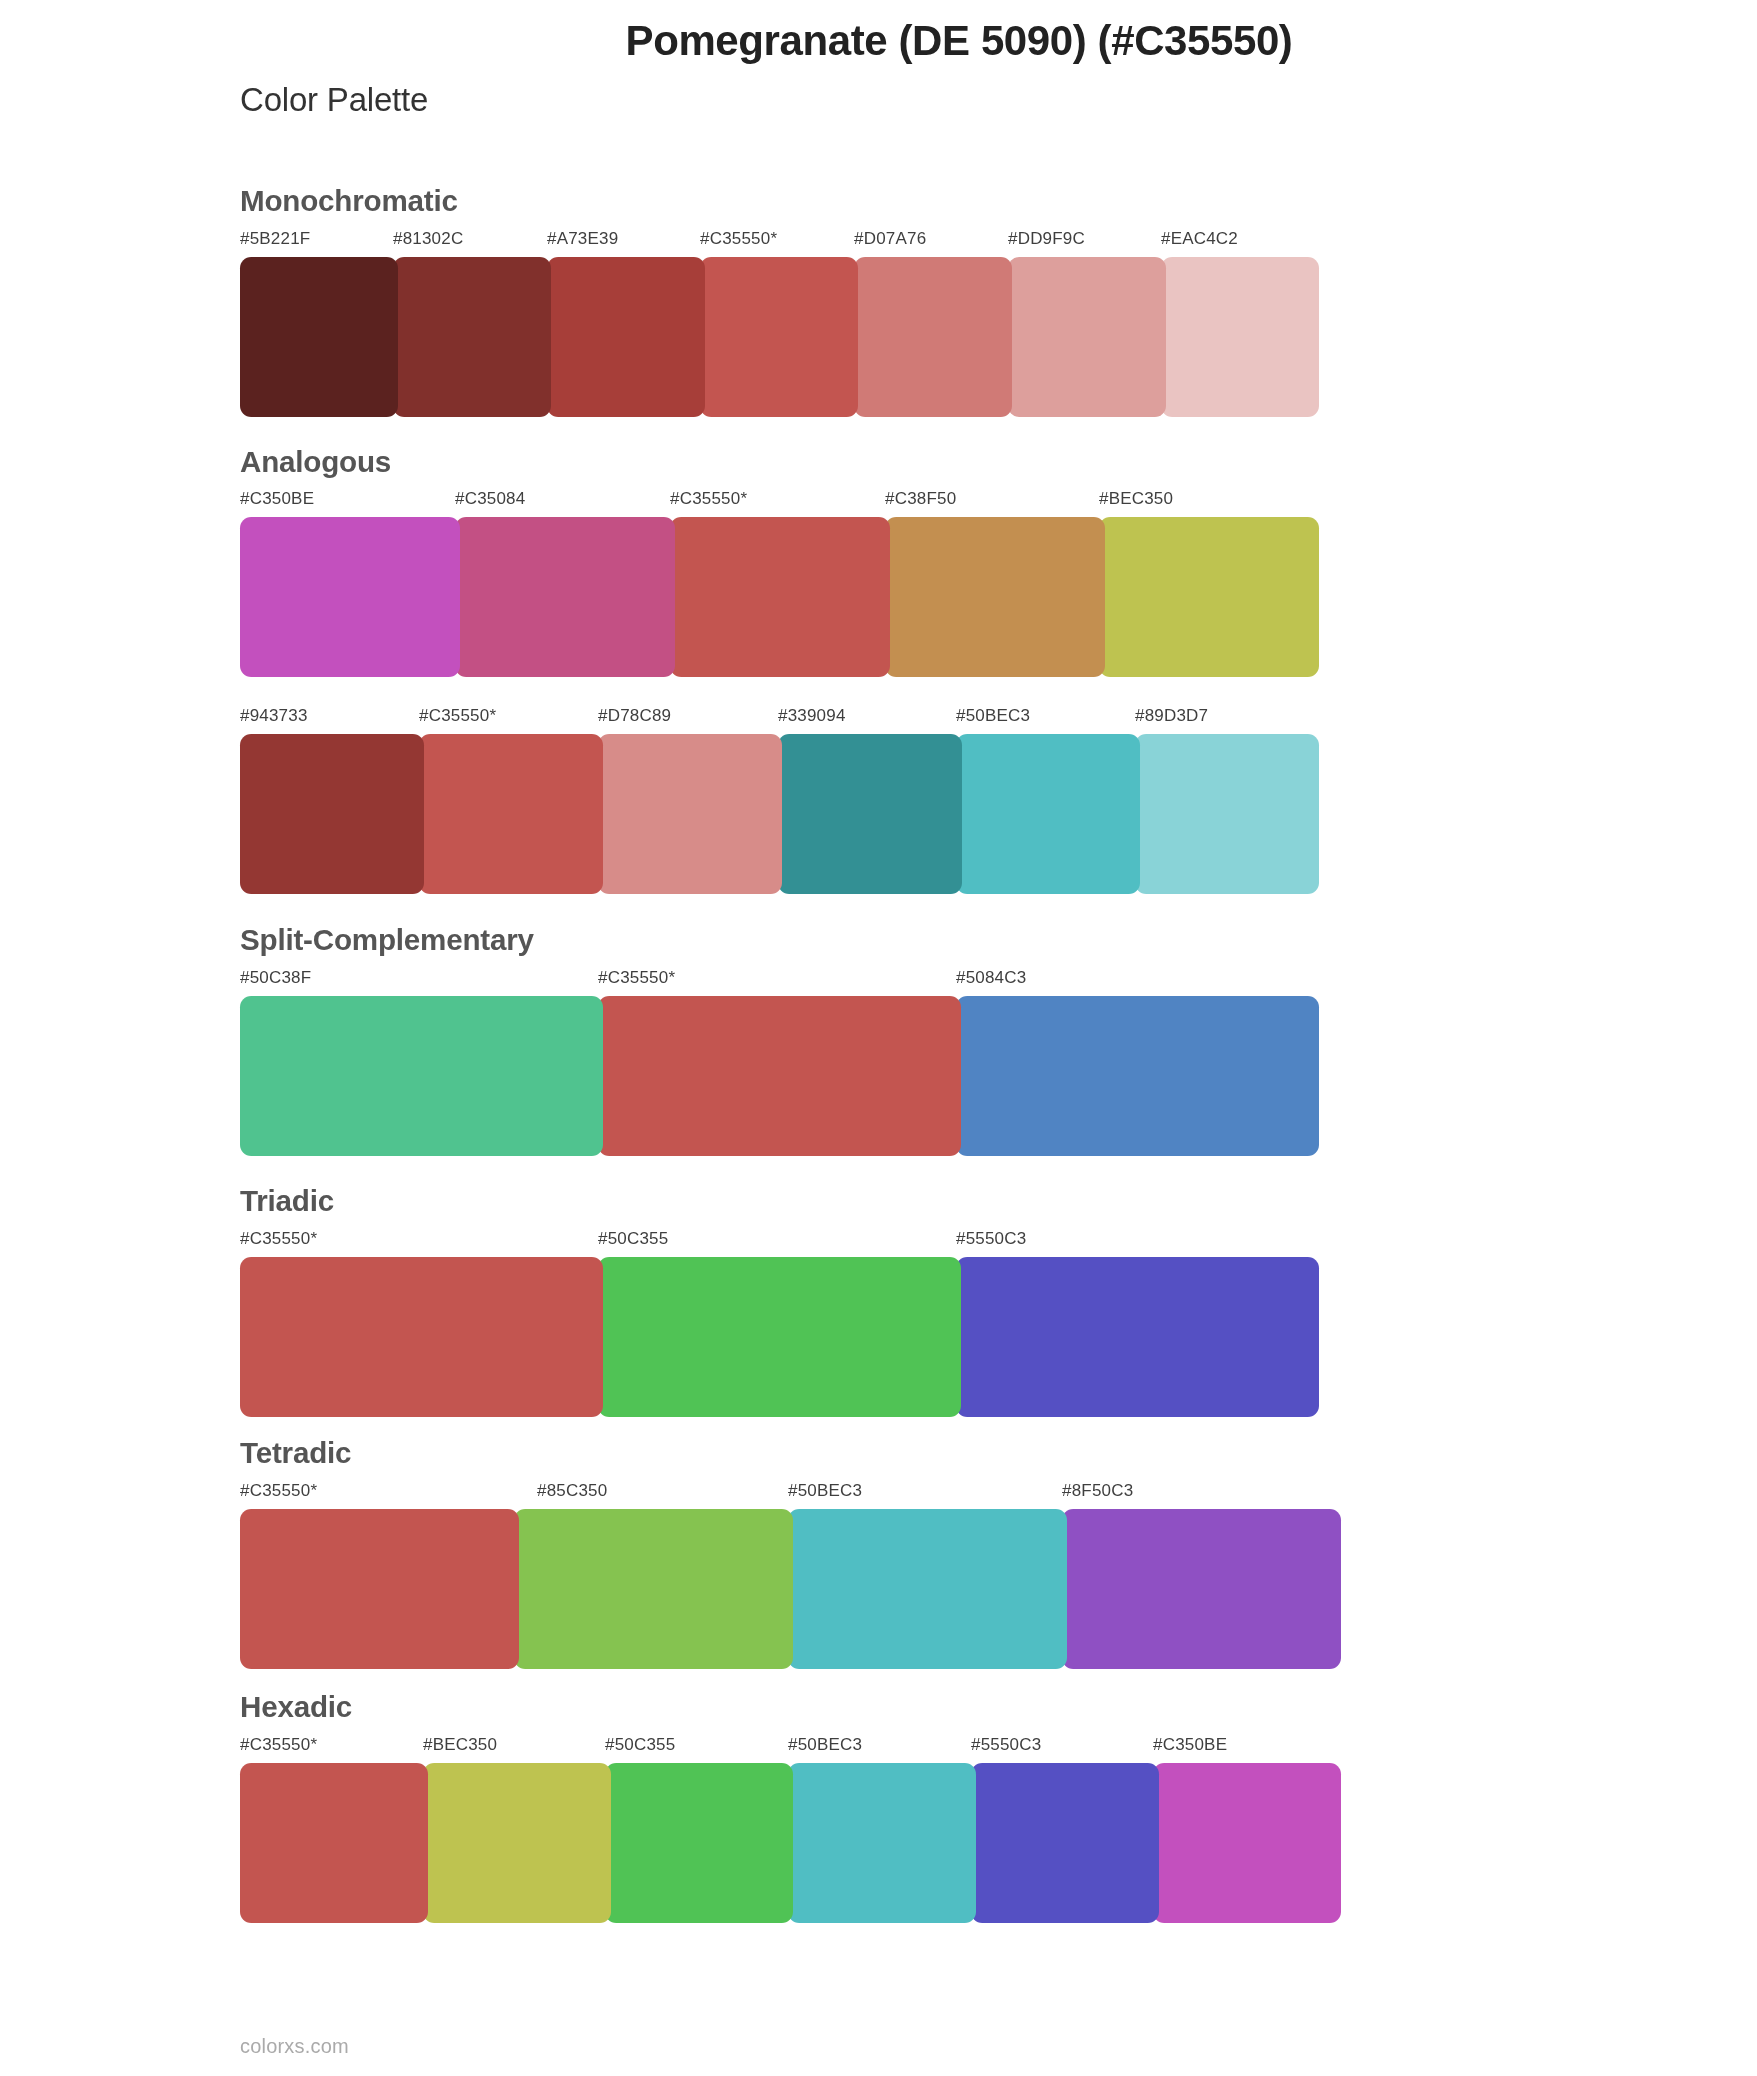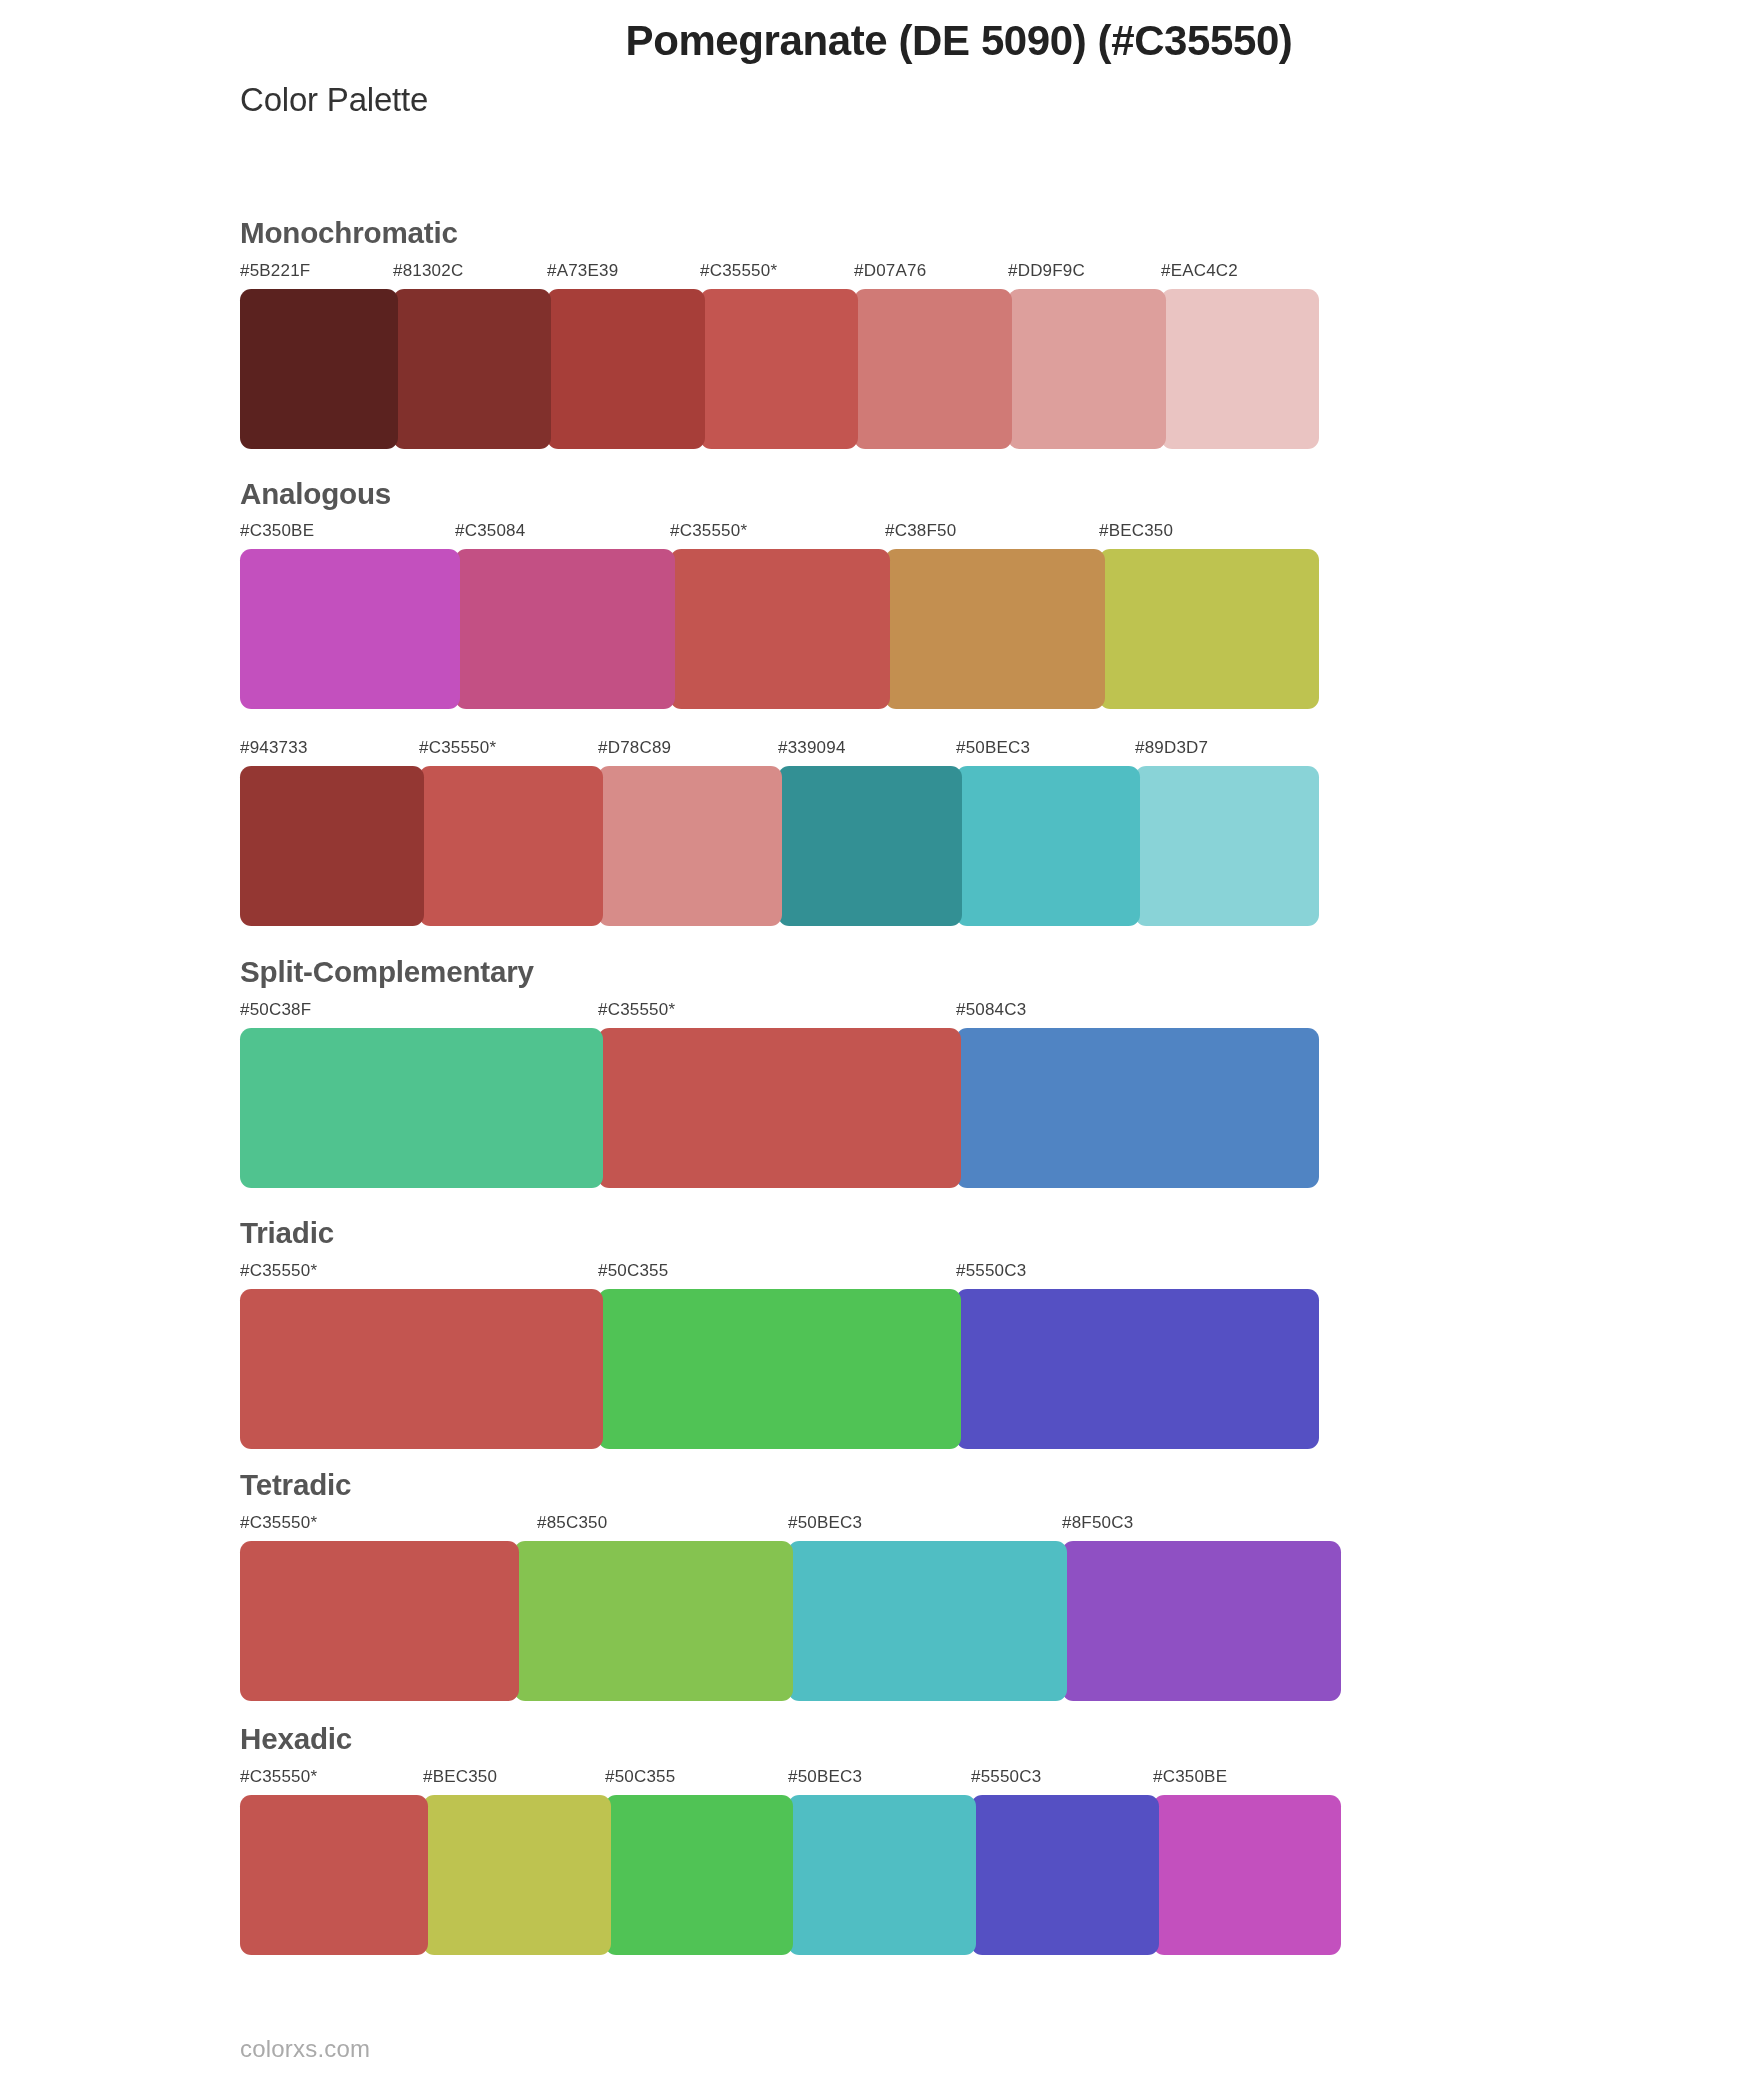--- a/index.html
+++ b/index.html
@@ -94,34 +94,34 @@
     margin-top: 4px;
   }
   .swatch {
     position: absolute;
     top: 0;
     height: 160px;
     border-radius: 11.2px;
   }
 
   
-  .sec-mono       { margin-bottom: 29px; margin-top: 32px; }
+  .sec-mono       { margin-bottom: 29px; }
   .sec-analogous  { margin-bottom: 29px; }
   .sec-comp       { margin-bottom: 30px; }
   .sec-split      { margin-bottom: 29px; }
   .sec-triadic    { margin-bottom: 20px; }
   .sec-tetradic   { margin-bottom: 22.4px; }
   .sec-hexadic    { margin-bottom: 0; }
 
   
   .footer {
     position: absolute;
     left: 240px;
     top: 2035px;
-    font-size: 24px;
+    font-size: 20px;
     color: #aaaaaa;
     letter-spacing: 0.2px;
     white-space: nowrap;
   }
 </style>
 </head>
 <body>
 
 <div class="page">
 

